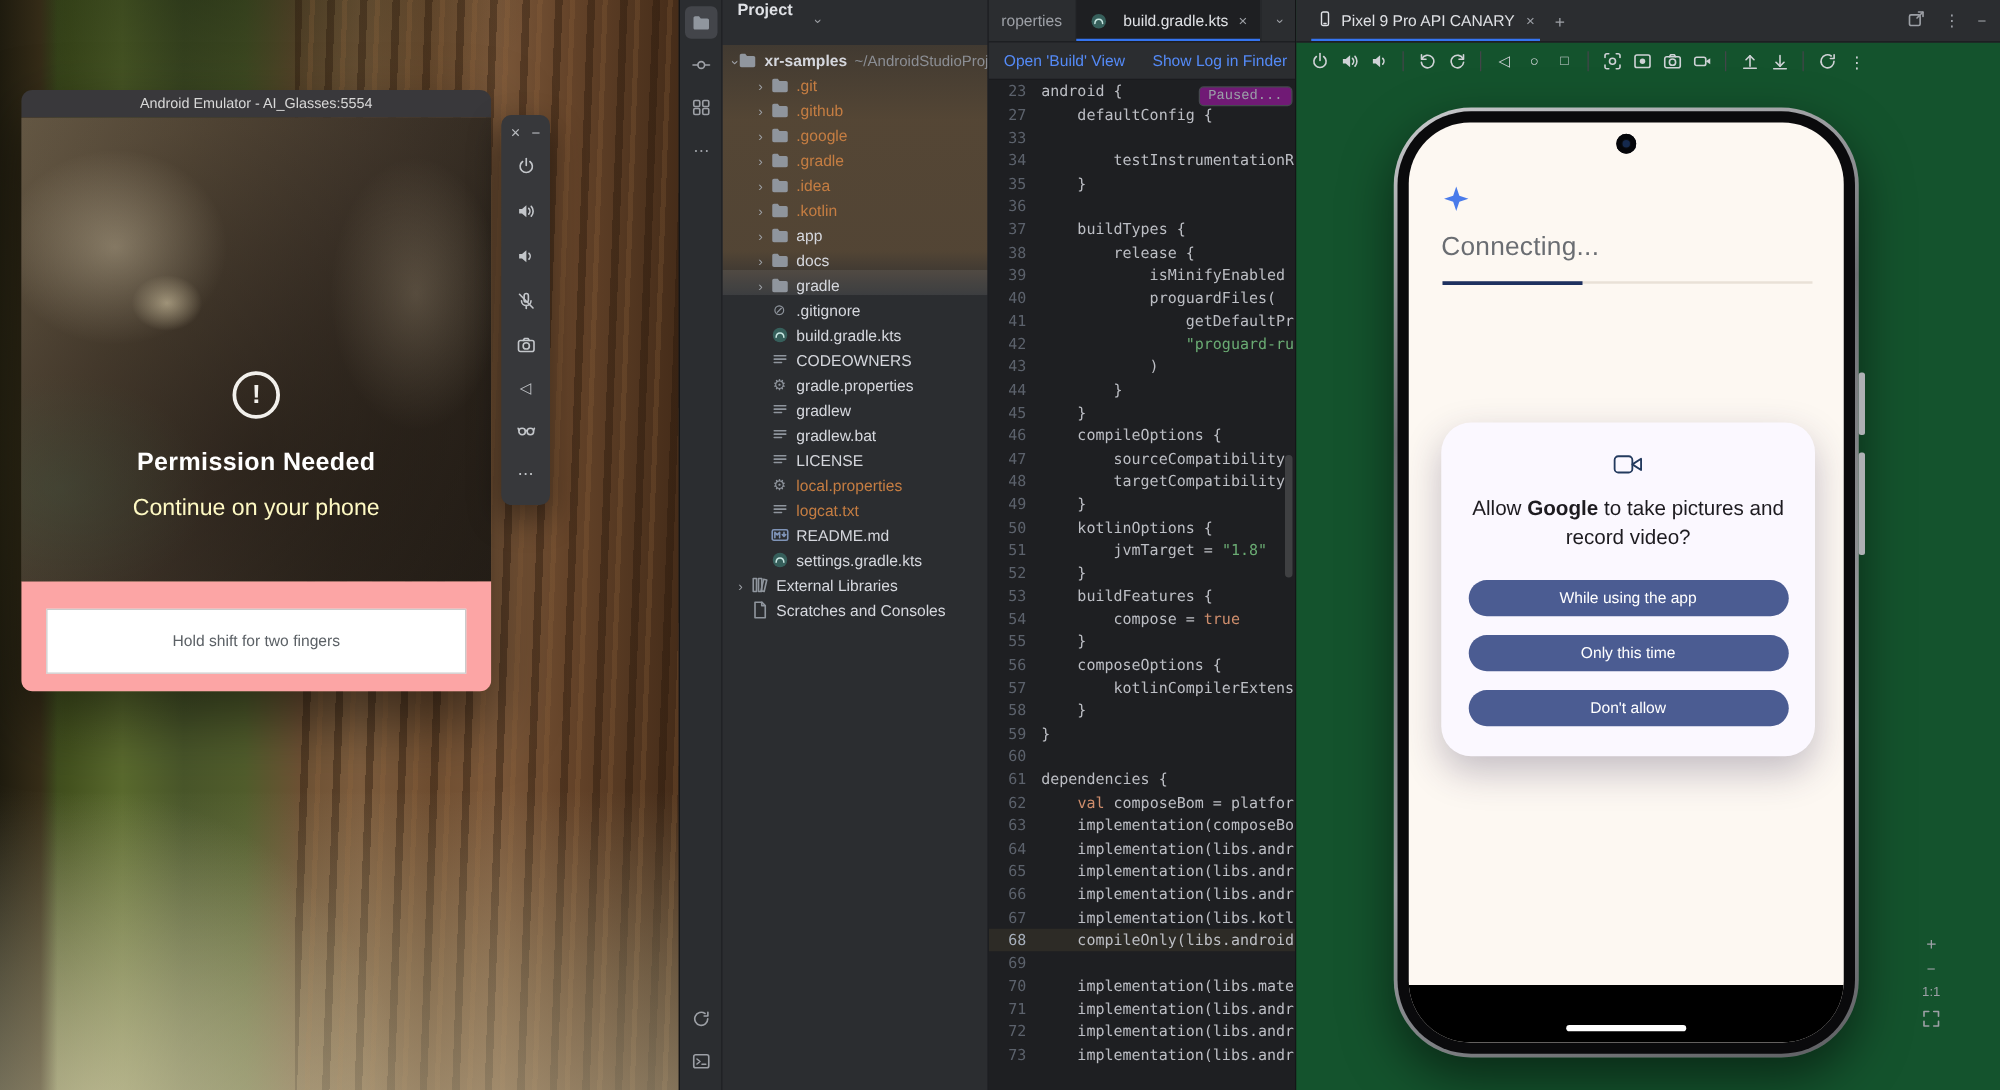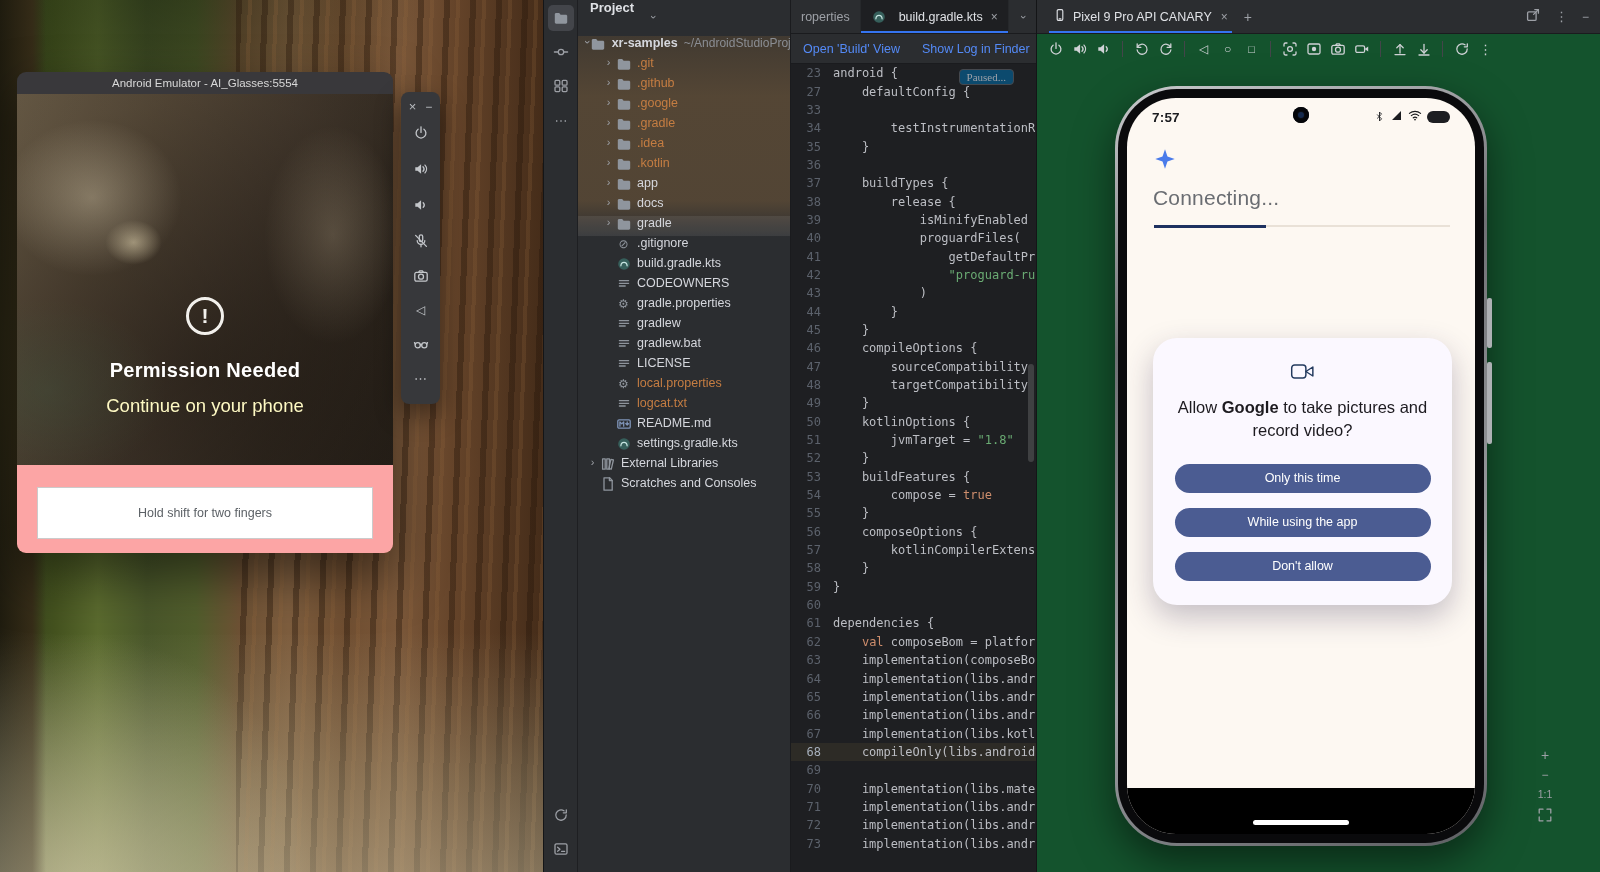--- a/index.html
+++ b/index.html
@@ -46,21 +46,21 @@
 .stripe .ic{width:26px;height:26px;margin:5px 4px 8px;display:flex;align-items:center;justify-content:center;color:#9da0a6;border-radius:5px}
 .stripe .ic.active{background:#43454a;color:#d7d9de}
 .stripe-bottom{position:absolute;bottom:2px;left:0;width:34px}
 
 
 .proj{position:absolute;left:34px;top:0;width:213px;height:100%;background:#2b2d30;border-right:1px solid #1a1b1e;overflow:hidden}
 .proj-head{height:34px;display:flex;padding-left:12px;color:#dfe1e5;font-size:13px;font-weight:bold}
 .proj-head .chev{margin-left:7px;color:#9da0a6;font-size:11px;display:inline-block;transform:rotate(90deg);font-weight:normal}
 .tree-tint{position:absolute;left:0;top:36px;width:100%;height:201px;background:linear-gradient(180deg,rgba(117,88,52,.30),rgba(129,97,58,.48) 30%,rgba(129,97,58,.46) 82%,rgba(43,45,48,0));pointer-events:none}
 .tree{position:absolute;top:36px;left:0;width:100%}
-.trow{height:20px;display:flex;align-items:flex-start;font-size:12.5px;color:#d5d7dd;padding-left:24px;white-space:nowrap}
+.trow{height:20px;display:flex;align-items:flex-end;font-size:12.5px;color:#d5d7dd;padding-left:24px;white-space:nowrap}
 .trow.root{padding-left:8px}
 .trow.sel{background:rgba(255,255,255,.08)}
 .tchev{width:13px;color:#9da0a6;font-size:11px;display:inline-flex;justify-content:center}
 .tchev.down{transform:rotate(90deg)}
 .tico{width:17px;height:16px;display:inline-flex;align-items:center;justify-content:center;margin-right:5px;color:#8f959d;font-size:12px;flex:none}
 .tlabel.excluded{color:#c57d42}
 .tlabel.rootlbl{font-weight:bold}
 .thint{color:#8b8e94;margin-left:6px;font-size:12px}
 
 
@@ -73,21 +73,21 @@
 .notif{position:absolute;top:34px;left:0;width:100%;height:30px;background:#2b2d30;border-bottom:1px solid #1a1b1e;display:flex;align-items:center;gap:22px;padding-left:12px;font-size:12.5px;white-space:nowrap}
 .notif span{color:#548af7}
 .codewrap{position:absolute;top:64px;left:0;width:100%;height:808px;font-family:"DejaVu Sans Mono","Liberation Mono",monospace;font-size:12px;overflow:hidden}
 .crow{height:18.35px;display:flex;align-items:center}
 .crow.cur{background:#2d2b26}
 .cnum{width:42px;text-align:right;padding-right:12px;color:#5c626c;flex:none}
 .crow.cur .cnum{color:#a7b0bd}
 .ctext{white-space:pre;color:#bcbec4;overflow:hidden}
 .ctext .str{color:#6aab73}
 .ctext .kw{color:#cf8e6d}
-.paused{position:absolute;top:5px;right:22px;background:#0c4a6e;border:1px solid #45484e;border-radius:4px;color:#9ba0a8;font-size:11px;padding:1px 7px;font-family:Liberation Serif, serif}
+.paused{position:absolute;top:5px;right:2px;background:#701a75;border:1px solid #45484e;border-radius:4px;color:#9ba0a8;font-size:11px;padding:1px 7px;font-family:Liberation Mono, monospace}
 .vthumb{position:absolute;right:2px;top:300px;width:6px;height:98px;border-radius:3px;background:rgba(255,255,255,.15)}
 
 
 .devices{position:absolute;left:492px;top:0;width:565px;height:100%;background:#14532d;border-left:1px solid #141517}
 .dev-tabs{height:34px;background:#2b2d30;border-bottom:1px solid #1a1b1e;display:flex;align-items:center;padding:0 12px;color:#dfe1e5;font-size:12.5px}
 .dev-tab{display:flex;align-items:center;gap:6px;height:100%;padding:0 4px;box-shadow:inset 0 -2px 0 #3574f0}
 .dev-tab svg{width:14px;height:14px}
 .dev-tab .x{color:#9da0a6;font-size:12px;margin-left:3px}
 .dev-plus{margin-left:12px;color:#9da0a6;display:flex;align-items:center}
 .dev-right{margin-left:auto;display:flex;gap:14px;color:#9da0a6;align-items:center}
@@ -791,55 +791,39 @@
           <div class="tbi">
             <span class="tg">⋮</span>
           </div>
         </div>
 
       <div class="phone">
         <div class="btn-vol"></div>
         <div class="btn-pwr"></div>
         <div class="phone-body">
           <div class="phone-screen">
-            <div class="statusbar">
-              <span class="sb-time">7:57</span>
-              <span class="sb-right">
-                <span><svg viewBox="0 0 16 16" width="11" height="11" fill="none" stroke="currentColor" stroke-width="1.3" stroke-linecap="round" stroke-linejoin="round">
-                      <path d="M5 5.5L11 11.5L8 14.5V1.5L11 4.5L5 10.5"></path>
-                    </svg></span>
-                <span><svg viewBox="0 0 16 16" width="13" height="13" fill="none" stroke="currentColor" stroke-width="1.3" stroke-linecap="round" stroke-linejoin="round">
-                      <path d="M2.5 13.5L13.5 2.5v11z" fill="currentColor" stroke="none"></path>
-                    </svg></span>
-                <span><svg viewBox="0 0 16 16" width="14" height="14" fill="none" stroke="currentColor" stroke-width="1.3" stroke-linecap="round" stroke-linejoin="round">
-                      <path d="M1.6 6.2a10 10 0 0 1 12.8 0M3.8 8.7a6.6 6.6 0 0 1 8.4 0M6 11.2a3.2 3.2 0 0 1 4 0"></path>
-                      <circle cx="8" cy="13.2" r="1" fill="currentColor" stroke="none"></circle>
-                    </svg></span>
-                <span class="battery"></span>
-              </span>
-            </div>
             <div class="punch"></div>
             <div class="sparkle"><svg viewBox="0 0 16 16" width="22" height="22" fill="none" stroke="currentColor" stroke-width="1.3" stroke-linecap="round" stroke-linejoin="round">
                   <path d="M8 .9l1.8 5.3L15.1 8l-5.3 1.8L8 15.1 6.2 9.8.9 8l5.3-1.8z" fill="currentColor" stroke="none"></path>
                 </svg></div>
             <div class="connecting">Connecting...</div>
             <div class="progress">
                 <span class="seg"></span>
               </div>
             <div class="perm-card">
               <div class="cam-ic"><svg viewBox="0 0 24 24" width="27" height="27" fill="none" stroke="currentColor" stroke-width="1.3" stroke-linecap="round" stroke-linejoin="round">
                     <rect x="2.4" y="6.2" width="12.6" height="11.6" rx="2.6"></rect>
                     <path d="M15 12l6.2-4v8z"></path>
                   </svg></div>
               <div class="perm-msg">
                 <span>Allow </span><b>Google</b><span> to take pictures and record video?</span>
               </div>
               <div class="perm-btns" id="perm-btns">
+                  <div class="perm-btn">While using the app</div>
                   <div class="perm-btn">Only this time</div>
-                  <div class="perm-btn">While using the app</div>
                   <div class="perm-btn">Don't allow</div>
                 </div>
             </div>
             <div class="navbar">
               <div class="navpill"></div>
             </div>
           </div>
         </div>
       </div>
 

